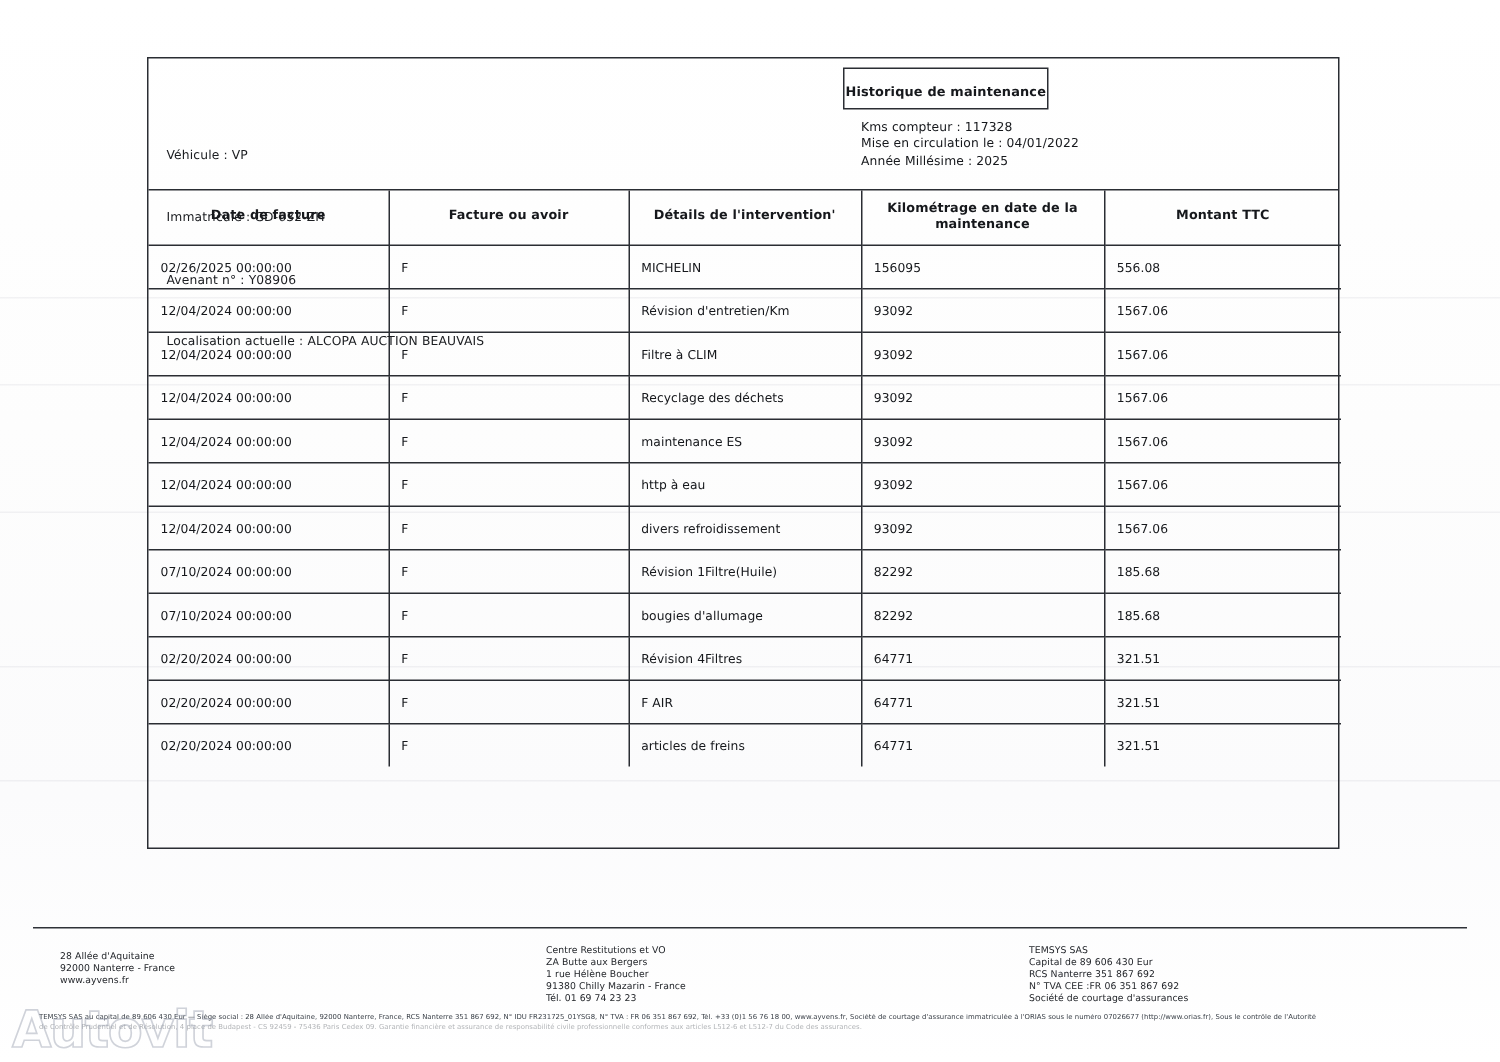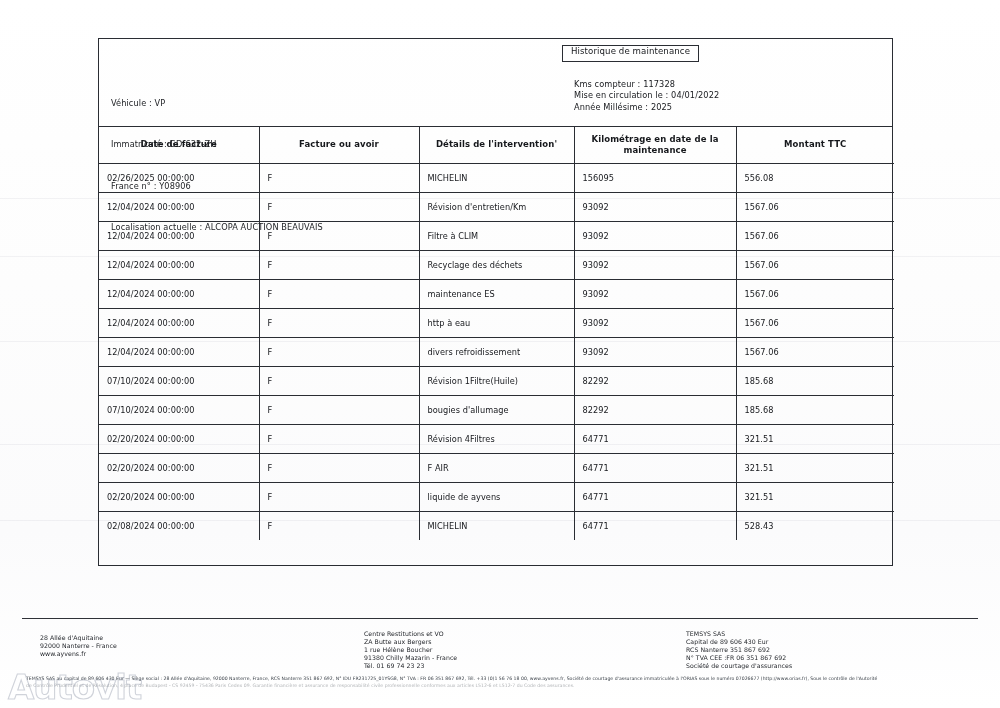--- a/index.html
+++ b/index.html
@@ -63,25 +63,25 @@
     color: #1b1d21;
     white-space: nowrap;
   }
   .veh-block div { white-space: nowrap; margin-top: 30px; }
 
   .title-box {
     position: absolute;
     left: 463px;
     top: 6px;
     width: 137px;
-    padding: 0 0 4px 0;
+    padding: 11px 0 4px 0;
     border: 1.3px solid #2a2d33;
     text-align: center;
     font-size: 8.6px;
-    font-weight: normal;
+    font-weight: bold;
     line-height: 11px;
     letter-spacing: 0.1px;
     box-sizing: border-box;
   }
   .kms-block {
     position: absolute;
     left: 475px;
     top: 40px;
     font-size: 8.2px;
     line-height: 11.4px;
@@ -199,21 +199,21 @@
 <div class="scan-streak" style="top:444px"></div>
 <div class="scan-streak" style="top:520px"></div>
 
 <div class="doc">
 
   <div class="header-zone">
 
     <div class="veh-block">
       <div>Véhicule : VP</div>
       <div>Immatriculé : GD-632-ZH</div>
-      <div>France n° : Y08906</div>
+      <div>Avenant n° : Y08906</div>
       <div>Localisation actuelle : ALCOPA AUCTION BEAUVAIS</div>
     </div>
 
     <div class="title-box">Historique de maintenance</div>
 
     <div class="kms-block">
       <div>Kms compteur : 117328</div>
       <div>Mise en circulation le : 04/01/2022</div>
       <div>Année Millésime : 2025</div>
     </div>
@@ -311,30 +311,23 @@
         <tr>
           <td>02/20/2024 00:00:00</td>
           <td>F</td>
           <td>F AIR</td>
           <td>64771</td>
           <td>321.51</td>
         </tr>
         <tr>
           <td>02/20/2024 00:00:00</td>
           <td>F</td>
-          <td>liquide de ayvens</td>
+          <td>articles de freins</td>
           <td>64771</td>
           <td>321.51</td>
-        </tr>
-        <tr>
-          <td>02/08/2024 00:00:00</td>
-          <td>F</td>
-          <td>MICHELIN</td>
-          <td>64771</td>
-          <td>528.43</td>
         </tr>
       </tbody>
   </table>
 
 </div>
 
 <div class="foot-rule"></div>
 
 <div class="foot-cols">
 

